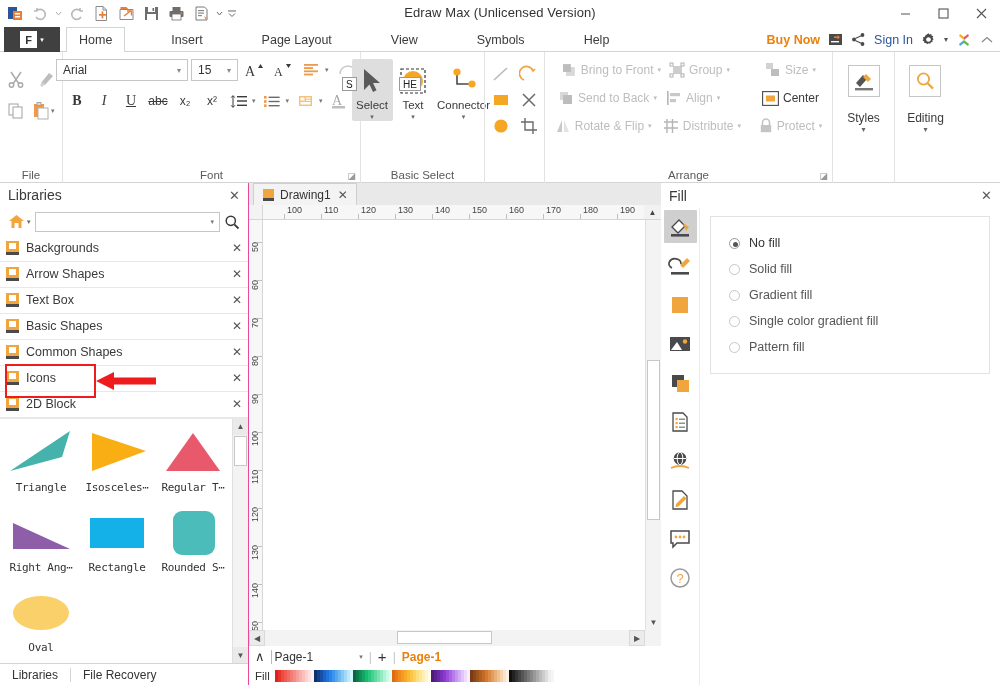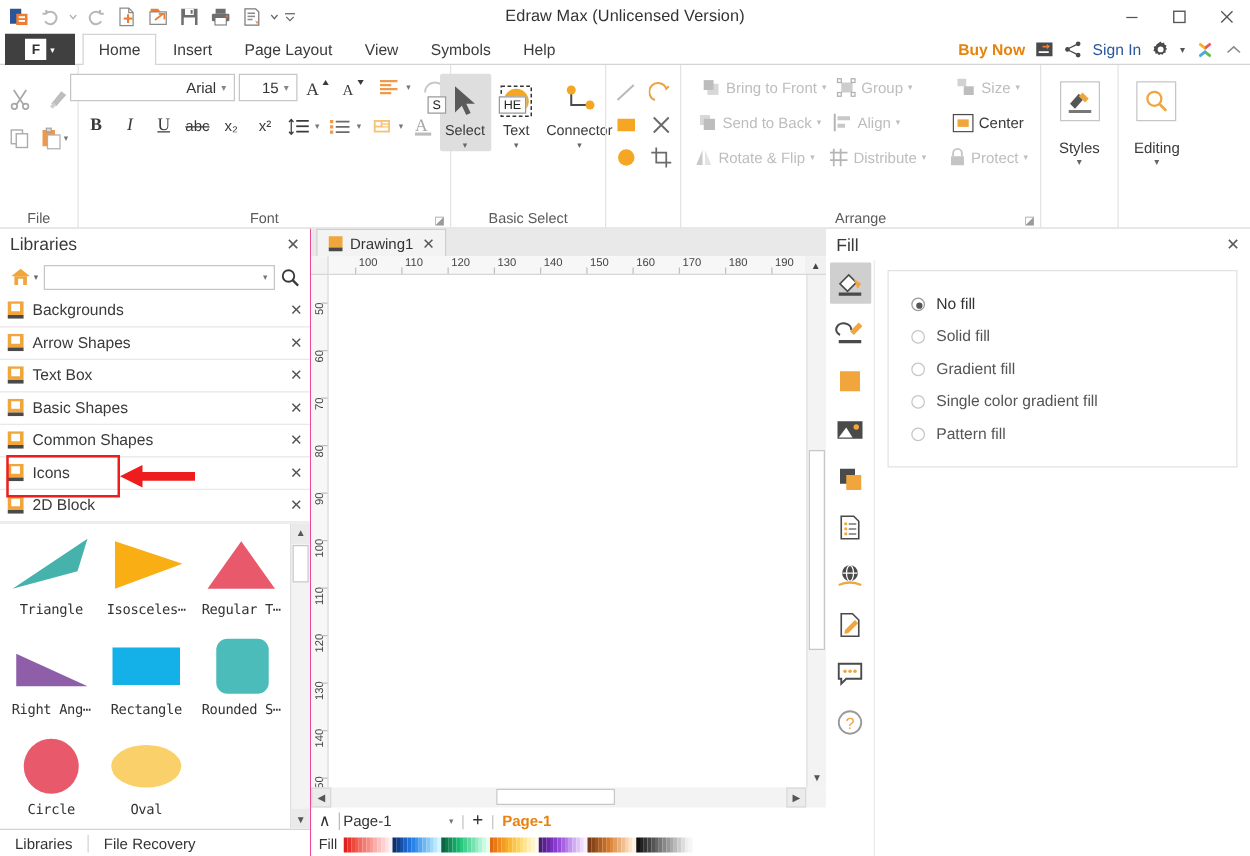--- a/index.html
+++ b/index.html
@@ -24,21 +24,21 @@
     color:#555; font-size:13px; }
 
   
   .tabrow { flex:0 0 25px; height:25px; position:relative; background:#fff;
     border-bottom:1px solid #d4d4d4; }
   .fbtn { position:absolute; left:4px; top:0; width:56px; height:25px; background:#404040;
     display:flex; align-items:center; justify-content:center; }
   .fbtn .fsq { width:17px; height:17px; background:#fff; color:#333; font-size:11px;
     display:flex; align-items:center; justify-content:center; font-weight:bold;}
   .fbtn .fcar { color:#fff; font-size:7px; margin-left:3px; }
-  .tabs { position:absolute; left:66px; top:0; height:25px; display:flex; align-items:stretch; }
+  .tabs { position:absolute; left:66px; top:0; height:25px; display:flex; align-items:stretch;gap:33px; }
   .tab { padding:0 12px; height:25px; display:flex; align-items:center; font-size:12.5px;
     color:#3b3b3b; border:1px solid transparent; border-bottom:none; }
   .tab.active { background:#fff; border-color:#d4d4d4; position:relative; top:0; }
   .tab.active::after { content:""; position:absolute; left:0; right:0; bottom:-1px; height:1px; background:#fff; }
   .rightlinks { position:absolute; right:6px; top:0; height:25px; display:flex; align-items:center; gap:8px; }
   .buynow { color:#e8820c; font-weight:bold; font-size:12.5px; }
   .signin { color:#2a5699; font-size:12.5px; }
   .rl-icon { display:flex; align-items:center; }
 
   
@@ -58,21 +58,21 @@
 
   .g-file { width:62px; }
   .filegrid { display:grid; grid-template-columns:31px 31px; grid-template-rows:32px 32px; margin-top:6px;}
   .icobtn { display:flex; align-items:center; justify-content:center; border-radius:2px; }
 
   .g-font { width:298px; padding:0 6px; }
   .fontrow { display:flex; align-items:center; gap:3px; height:26px; margin-top:5px; }
   .fontrow2 { display:flex; align-items:center; gap:1px; height:26px; margin-top:5px; }
   .combo { border:1px solid #c6c6c6; background:#fff; height:22px; display:flex;
     align-items:center; padding:0 2px 0 6px; font-size:12px; color:#333; }
-  .combo .cv { flex:1;text-align:right; }
+  .combo .cv { flex:1; }
   .combo .carr { color:#888; font-size:8px; padding:0 4px; }
   .fbtn2 { width:26px; height:24px; display:flex; align-items:center; justify-content:center;
     font-size:13px; color:#3a3a3a; border-radius:2px; }
   .split { display:flex; align-items:center; border-radius:2px; }
   .mini-arrow { font-size:7px; color:#777; padding-right:3px; }
 
   .g-basic { width:124px; }
   .bigbtns { display:flex; gap:0; margin-top:2px; }
   .bigbtn { width:41px; display:flex; flex-direction:column; align-items:center;
     padding-top:4px; border-radius:2px; }
@@ -857,28 +857,20 @@
             <div class="sl">Rectangle</div>
           </div>
 
           <div class="shcell">
             <div class="sv">
               <svg width="66" height="52" viewBox="0 0 66 52">
                   <rect x="13" y="4" width="42" height="44" rx="9" fill="#4cbcba"></rect>
                 </svg>
             </div>
             <div class="sl">Rounded S⋯</div>
-          </div>
-          <div class="shcell">
-            <div class="sv">
-              <svg width="66" height="52" viewBox="0 0 66 52">
-                  <circle cx="33" cy="26" r="22" fill="#e8596b"></circle>
-                </svg>
-            </div>
-            <div class="sl">Circle</div>
           </div>
           <div class="shcell">
             <div class="sv">
               <svg width="66" height="52" viewBox="0 0 66 52">
                   <ellipse cx="33" cy="26" rx="28" ry="17" fill="#fad06a"></ellipse>
                 </svg>
             </div>
             <div class="sl">Oval</div>
           </div>
         </div>

